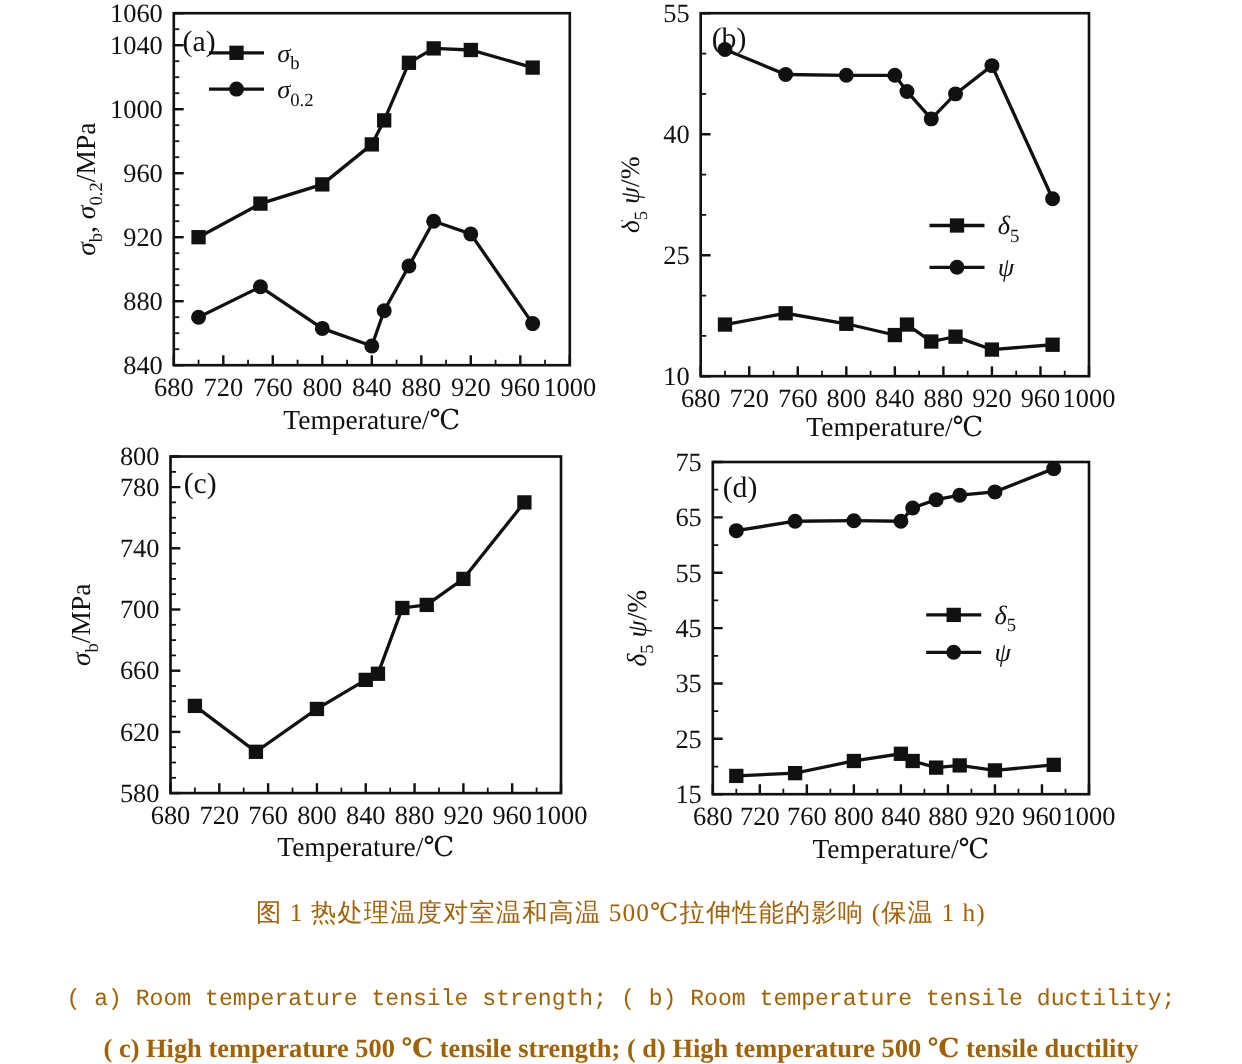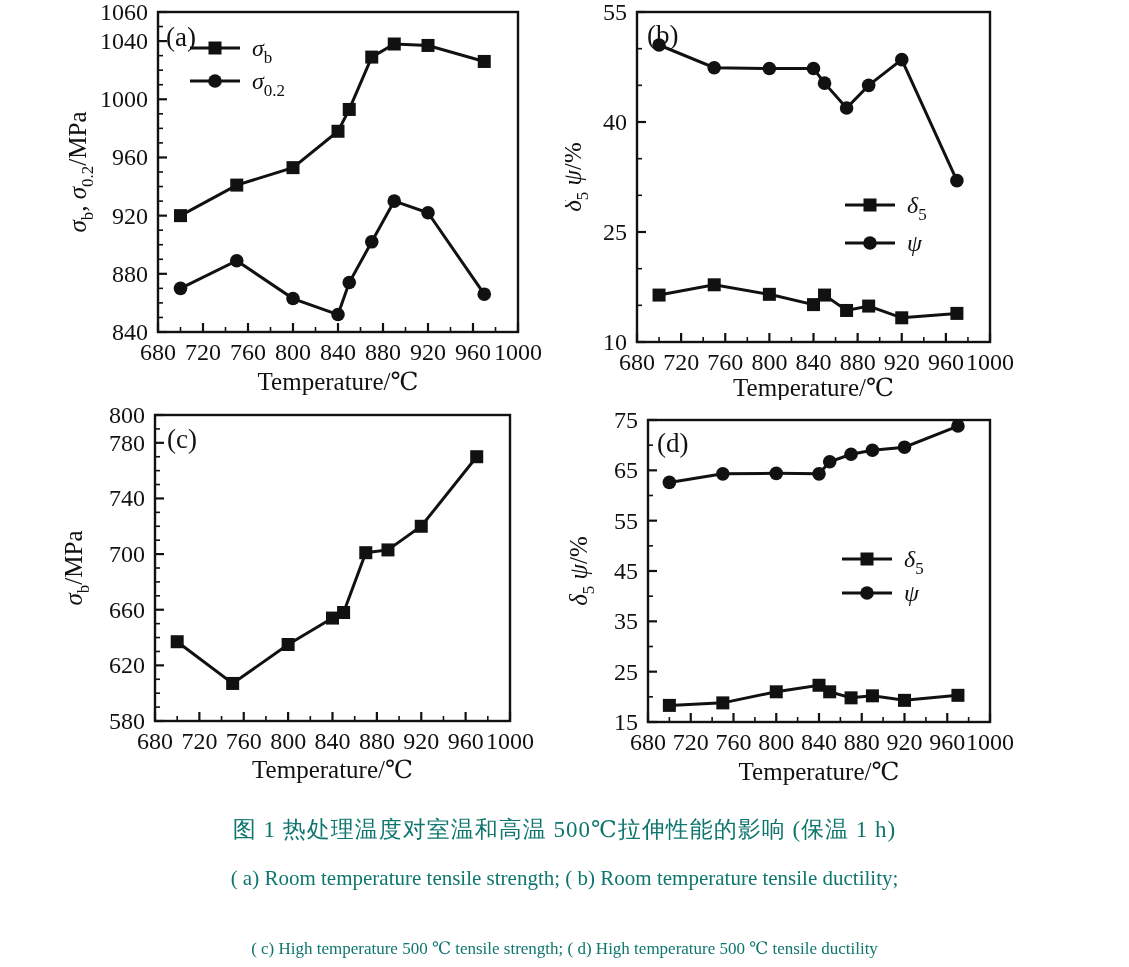--- a/index.html
+++ b/index.html
@@ -4,26 +4,26 @@
 <style>
   html,body{margin:0;padding:0;background:#fff;}
   .figure{position:relative;width:1129px;height:967px;background:#fff;color:#111;
           font-family:"Liberation Serif","DejaVu Serif",serif;overflow:hidden;}
   .chart{position:absolute;}
   #chart-a{left:0;top:0;width:565px;height:400px;}
   #chart-b{left:565px;top:0;width:564px;height:400px;}
   #chart-c{left:0;top:400px;width:565px;height:410px;}
   #chart-d{left:565px;top:400px;width:564px;height:410px;}
   svg text{font-family:"Liberation Serif","DejaVu Serif",serif;fill:#111;}
-  .caption{position:absolute;left:0;width:1129px;text-align:center;color:#0f766e;white-space:nowrap;}
+  .caption{position:absolute;left:0;width:1129px;text-align:center;color:#a16207;white-space:nowrap;}
   .caption-zh{top:814px;font-size:23px;letter-spacing:1px;}
   .caption-en{top:855px;font-size:21px;}
-  .caption-sub1{top:866px;font-size:21px;}
+  .caption-sub1{top:898px;font-size:21px;font-family:Liberation Mono, monospace;}
   .caption-sub2:{}
-  .caption-sub2{top:938px;font-size:17px;}
+  .caption-sub2{top:938px;font-size:24px;font-weight:bold;}
 </style>
 </head>
 <body>
 
 <div class="figure">
   <div class="chart" id="chart-a"><svg width="565" height="400" viewBox="0 0 565 400">
         <rect x="158" y="12" width="360" height="320" fill="none" stroke="#111111" stroke-width="2.4"></rect>
         <g>
           <line x1="158" y1="332" x2="158" y2="323" stroke="#111111" stroke-width="2.2"></line>
           <line x1="180.5" y1="332" x2="180.5" y2="327" stroke="#111111" stroke-width="1.6"></line>

